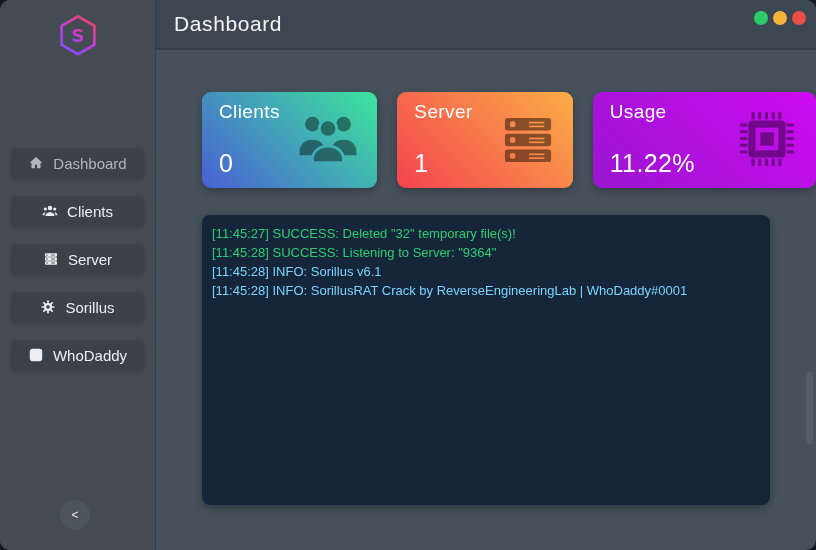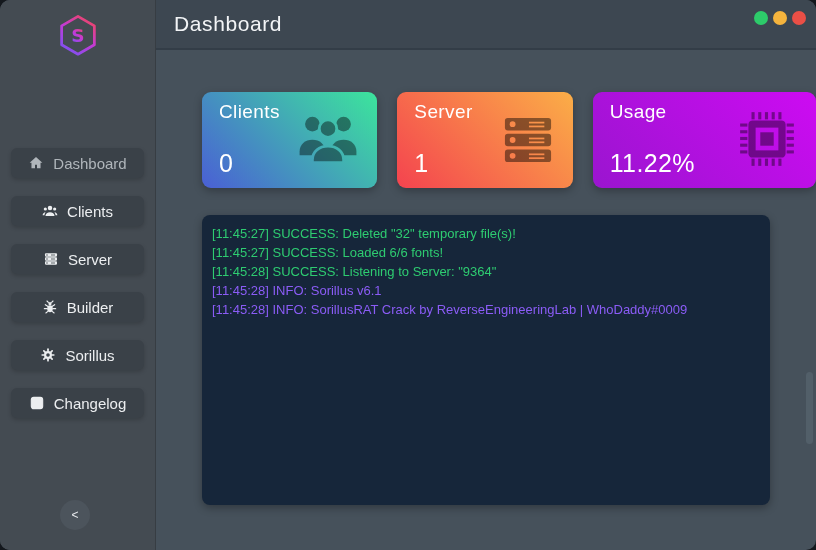--- a/index.html
+++ b/index.html
@@ -31,21 +31,21 @@
   .card-title{position:absolute;left:17px;top:9px;font-size:19px;letter-spacing:0.4px;}
   .card-value{position:absolute;left:17px;bottom:10px;font-size:25px;letter-spacing:0.4px;}
   .card-icon{position:absolute;}
   .icon-users{right:16px;top:16px;width:66px;height:56px;}
   .icon-server{right:20px;top:24px;width:50px;height:48px;}
   .icon-chip{right:18px;top:16px;width:62px;height:62px;}
 
   .console{margin:27px 0 0 46px;width:568px;height:290px;background:#16263a;border-radius:8px;box-shadow:0 3px 8px rgba(0,0,0,0.3);padding:9px 10px;box-sizing:border-box;overflow:hidden;}
   .console .line{font-size:13px;line-height:19px;white-space:nowrap;}
   .line.success{color:#2ecc71;}
-  .line.info{color:#8b5cf6;}
+  .line.info{color:#7dd3fc;}
 
   .page-scroll-thumb{position:absolute;right:3px;top:372px;width:7px;height:72px;border-radius:4px;background:rgba(175,195,215,0.12);}
 </style>
 </head>
 <body>
 
 <div class="window">
 
   <div class="sidebar">
     <div class="logo-wrap">
@@ -91,51 +91,41 @@
               <circle cx="6" cy="18" r="1"></circle>
               <rect x="12" y="5.4" width="6" height="1.2"></rect>
               <rect x="12" y="11.4" width="6" height="1.2"></rect>
               <rect x="12" y="17.4" width="6" height="1.2"></rect>
             </g>
         </svg>
         <span>Server</span>
       </div>
       <div class="nav-item">
         <svg viewBox="0 0 24 24">
-          <ellipse cx="12" cy="14.5" rx="4.2" ry="5.2"></ellipse>
-            <circle cx="12" cy="7" r="2.4"></circle>
-          <g fill="none" stroke="currentColor" stroke-width="1.7" stroke-linecap="round">
-            <path d="M9.5 5.2 7.5 3M14.5 5.2 16.5 3M8.5 11 5 8.5M15.5 11 19 8.5M7.8 14.5H3.5M16.2 14.5H20.5M8.8 18.5 5.8 21M15.2 18.5 18.2 21"></path>
-          </g>
-        </svg>
-        <span>Builder</span>
-      </div>
-      <div class="nav-item">
-        <svg viewBox="0 0 24 24">
           <g>
               <rect x="10.7" y="2" width="2.6" height="5" rx="1.2"></rect>
               <rect x="10.7" y="2" width="2.6" height="5" rx="1.2" transform="rotate(45 12 12)"></rect>
               <rect x="10.7" y="2" width="2.6" height="5" rx="1.2" transform="rotate(90 12 12)"></rect>
               <rect x="10.7" y="2" width="2.6" height="5" rx="1.2" transform="rotate(135 12 12)"></rect>
               <rect x="10.7" y="2" width="2.6" height="5" rx="1.2" transform="rotate(180 12 12)"></rect>
               <rect x="10.7" y="2" width="2.6" height="5" rx="1.2" transform="rotate(225 12 12)"></rect>
               <rect x="10.7" y="2" width="2.6" height="5" rx="1.2" transform="rotate(270 12 12)"></rect>
               <rect x="10.7" y="2" width="2.6" height="5" rx="1.2" transform="rotate(315 12 12)"></rect>
             </g>
           <circle cx="12" cy="12" r="6"></circle>
             <circle cx="12" cy="12" r="2.7" fill="#3a4148"></circle>
         </svg>
         <span>Sorillus</span>
       </div>
       <div class="nav-item">
         <svg viewBox="0 0 24 24" fill="none">
           <rect x="3.5" y="3.5" width="17" height="17" rx="3.5" stroke="currentColor" stroke-width="1.7"></rect>
           <path d="M7.5 9h1M11 9h5.5M7.5 12h1M11 12h5.5M7.5 15h1M11 15h5.5" stroke="currentColor" stroke-width="1.7" stroke-linecap="round"></path>
         </svg>
-        <span>Changelog</span>
+        <span>WhoDaddy</span>
       </div>
     </div>
 
     <div class="collapse-btn">
       <span>&lt;</span>
     </div>
   </div>
 
   <div class="main">
     <div class="header">
@@ -237,22 +227,21 @@
             </defs>
             <rect width="60" height="60" fill="rgba(0,0,0,0.4)" mask="url(#mChip)"></rect>
           </svg>
           <div class="card-value">11.22%</div>
         </div>
 
       </div>
 
       <div class="console">
         <div class="line success">[11:45:27] SUCCESS: Deleted "32" temporary file(s)!</div>
-        <div class="line success">[11:45:27] SUCCESS: Loaded 6/6 fonts!</div>
         <div class="line success">[11:45:28] SUCCESS: Listening to Server: "9364"</div>
         <div class="line info">[11:45:28] INFO: Sorillus v6.1</div>
-        <div class="line info">[11:45:28] INFO: SorillusRAT Crack by ReverseEngineeringLab | WhoDaddy#0009</div>
+        <div class="line info">[11:45:28] INFO: SorillusRAT Crack by ReverseEngineeringLab | WhoDaddy#0001</div>
       </div>
     </div>
   </div>
 
   <div class="page-scroll-thumb"></div>
 </div>
 
 </body></html>

